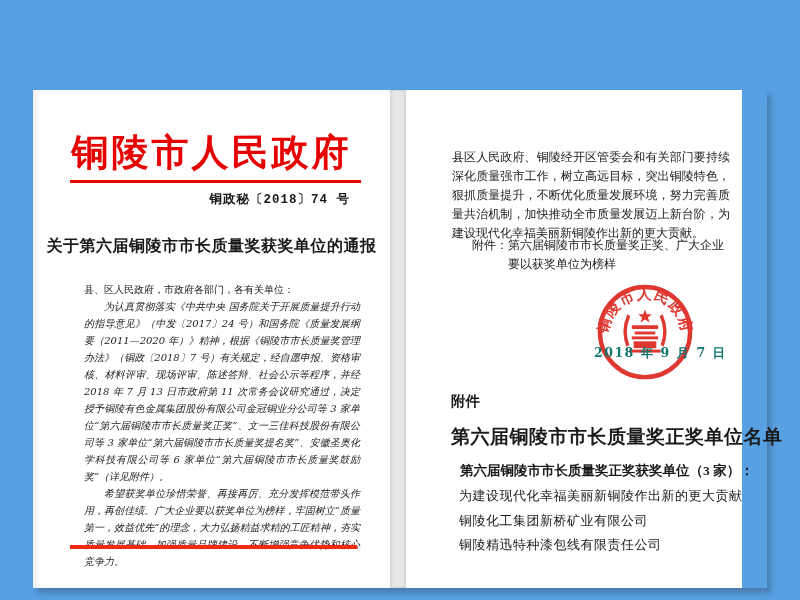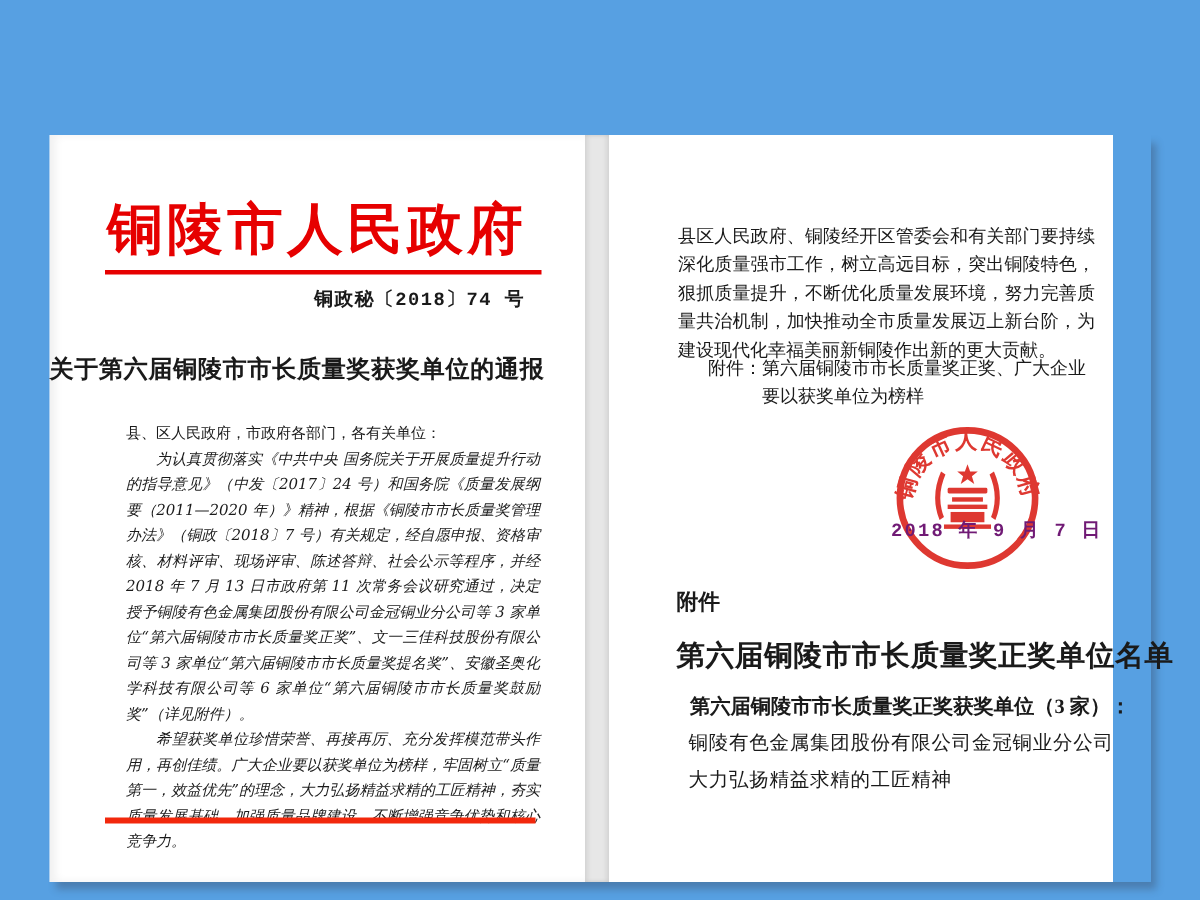--- a/index.html
+++ b/index.html
@@ -31,21 +31,21 @@
   .red-rule-top {
     position:absolute; top:90px; left:37px; width:291px; height:3px;
     background:#e60000;
   }
   .doc-number {
     position:absolute; top:101px; right:40px;
     font-size:12.5px; font-weight:bold; letter-spacing:1px;font-family:Liberation Mono, monospace;
   }
   .doc-title {
     position:absolute; top:146px; left:0; width:100%;
-    text-align:left; font-weight:bold; font-size:16px; letter-spacing:.5px;
+    text-align:center; font-weight:bold; font-size:16px; letter-spacing:.5px;
     white-space:nowrap;
   }
   .body-l {
     position:absolute; top:191px; left:51px; width:276px;
     font-size:10px; line-height:17px; text-align:justify;
   }
   .body-l p.indent { text-indent:2em;font-style:italic; }
   .red-rule-bottom {
     position:absolute; top:455px; left:37px; width:287px; height:4px;
     background:#f2280c;
@@ -60,23 +60,22 @@
     position:absolute; top:146px; left:66px; width:262px;
     font-size:12px; line-height:19px;
     padding-left:3em; text-indent:-3em;
   }
   .seal {
     position:absolute; top:193px; left:190px; width:98px; height:98px;
     opacity:.92;
   }
   .seal-date {
     position:absolute; top:255px; left:188px;
-    font-size:12.5px; font-weight:bold; letter-spacing:1.5px; color:#701a75;
+    font-size:12.5px; font-weight:bold; letter-spacing:1.5px; color:#0f766e;
     white-space:nowrap;
-    font-family:Liberation Mono, monospace;
   }
   .appendix-label {
     position:absolute; top:302px; left:45px;
     font-family:Liberation Serif, serif;
     font-weight:bold; font-size:14.5px;
   }
   .appendix-title {
     position:absolute; top:334px; left:45px; width:290px;
     font-family:"Liberation Sans","DejaVu Sans",sans-serif;
     font-weight:bold; font-size:19px; letter-spacing:.5px; white-space:nowrap;text-align:right;
@@ -136,19 +135,20 @@
         </g>
       </svg>
 
       <div class="seal-date">2018 年 9 月 7 日</div>
 
       <div class="appendix-label">附件</div>
       <div class="appendix-title">第六届铜陵市市长质量奖正奖单位名单</div>
       <div class="list-heading">第六届铜陵市市长质量奖正奖获奖单位（3 家）：</div>
 
       <div class="company-list">
-        <div class="company">铜陵有色金属集团股份有限公司金冠铜业分公司</div>
-        <div class="company">大力弘扬精益求精的工匠精神</div>
+        <div class="company">为建设现代化幸福美丽新铜陵作出新的更大贡献</div>
+        <div class="company">铜陵化工集团新桥矿业有限公司</div>
+        <div class="company">铜陵精迅特种漆包线有限责任公司</div>
       </div>
     </div>
 
   </div>
 </div>
 
 </body></html>

